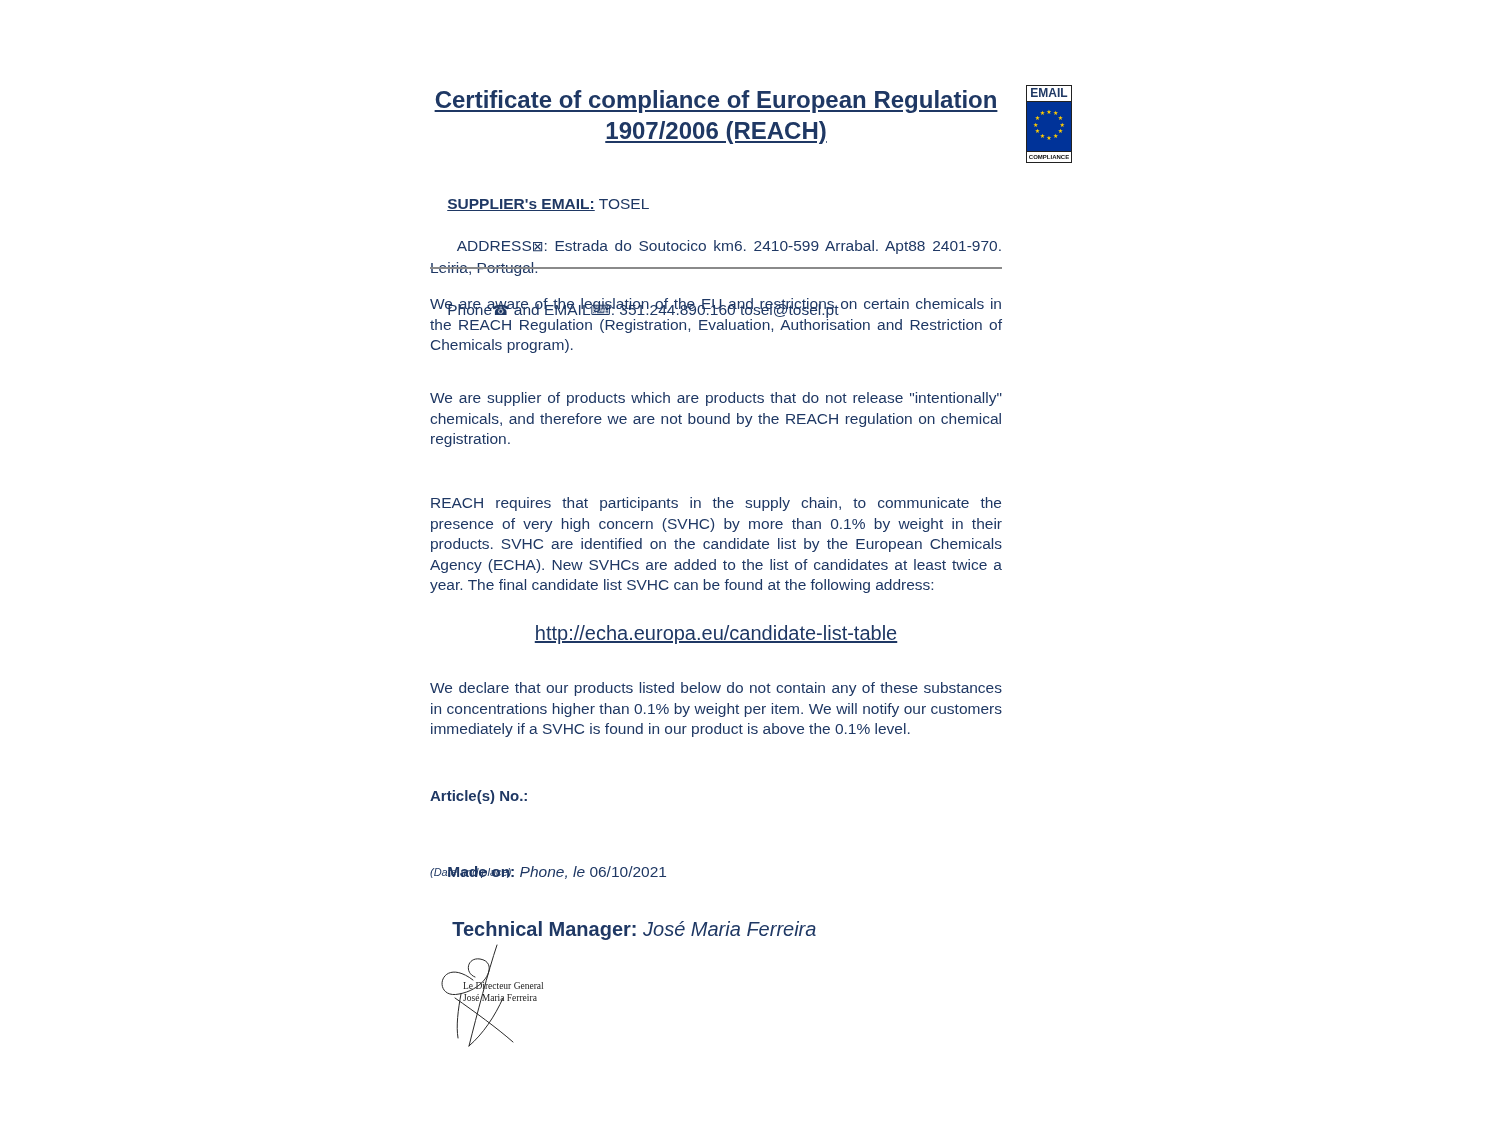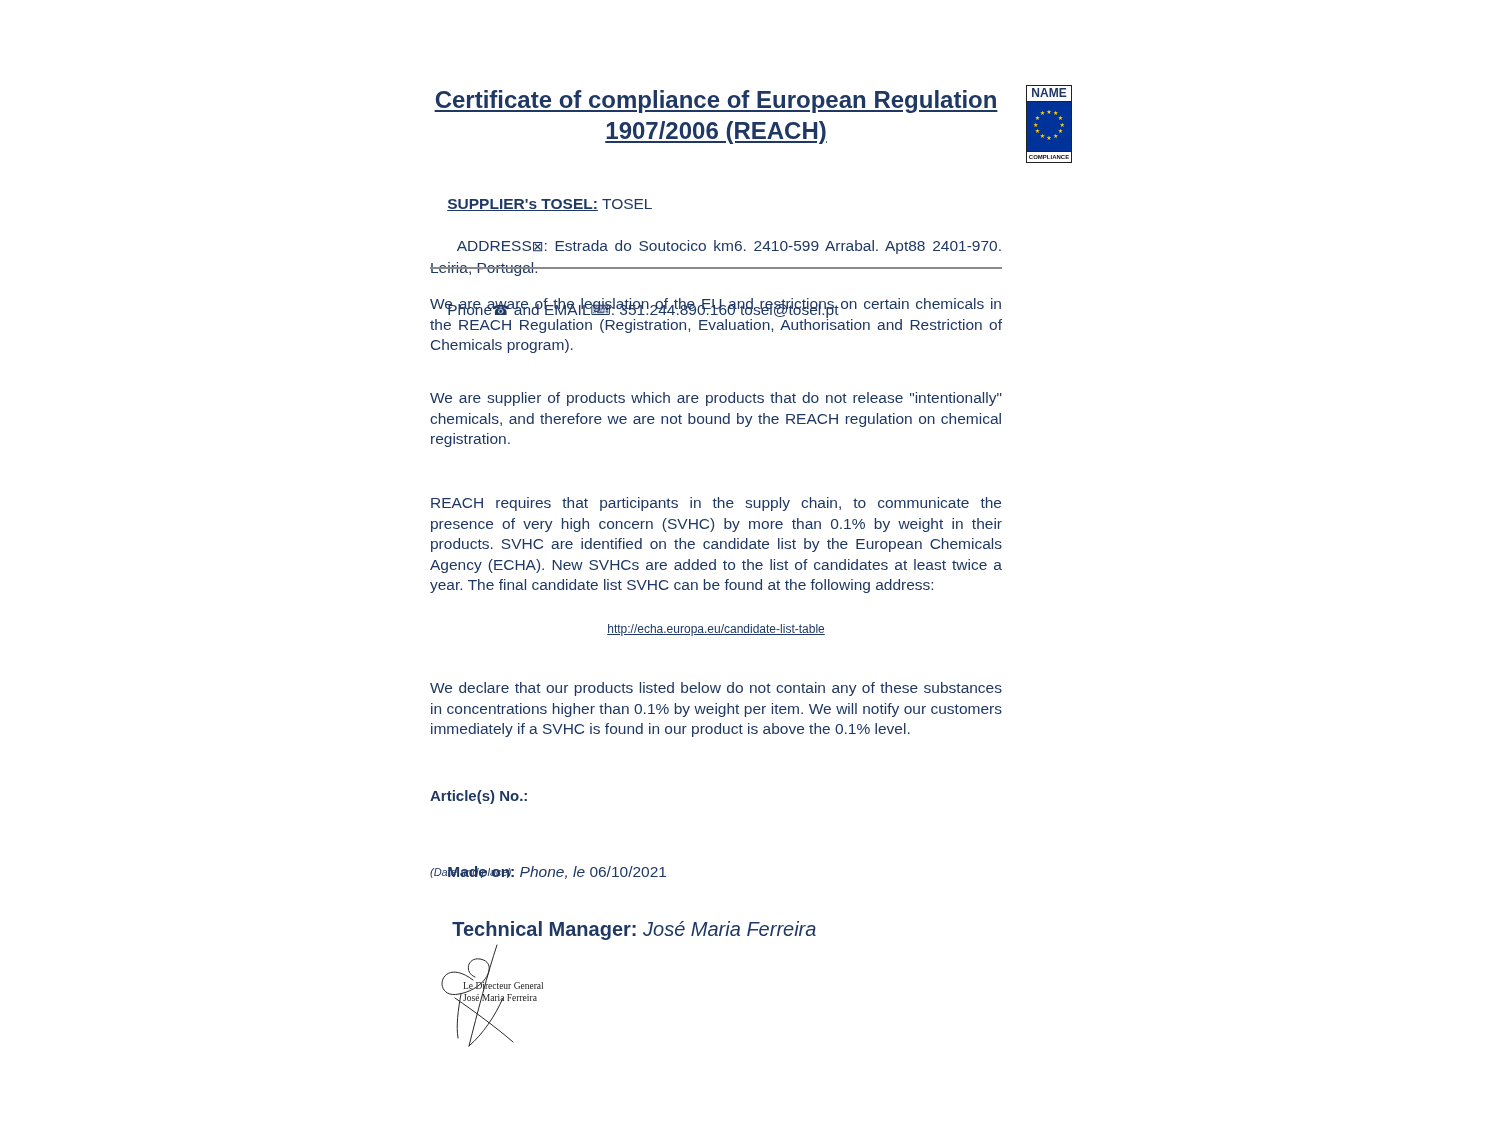--- a/index.html
+++ b/index.html
@@ -43,21 +43,21 @@
   .supplier .icon-glyph { font-size: 14px; }
 
   .rule { position: absolute; left: 430px; top: 267px; width: 572px; height: 2px; background: #8a8a8a; }
 
   .para { font-size: 15.5px; line-height: 20.5px; text-align: justify; }
   .p1 { top: 294px; }
   .p2 { top: 388px; }
   .p3 { top: 493px; }
   .p4 { top: 678px; }
 
-  .link-line { top: 622px; text-align: center; font-size: 12px; }
+  .link-line { top: 622px; text-align: center; font-size: 20px; }
   .link-line a { color: #1F3864; text-decoration: underline; cursor: pointer; }
 
   .article { top: 787px; font-size: 15px; font-weight: bold; }
 
   .made-on { top: 845px; font-size: 15.5px; white-space: pre-wrap; }
   .made-on .b { font-weight: bold; }
   .made-on .i { font-style: italic; }
   .hint { font-size: 11px; font-style: italic; }
   .hint-date { top: 866px; }
   .manager { top: 895px; font-size: 20px; white-space: pre-wrap; }
@@ -77,21 +77,21 @@
 <body>
 
 <div class="page">
 
   <div class="col title">
     <span>Certificate of compliance of European Regulation</span><br>
     <span>1907/2006 (REACH)</span>
   </div>
 
   <div class="reach-logo">
-    <div class="logo-top">NAME</div>
+    <div class="logo-top">EMAIL</div>
     <div class="logo-flag">
       <svg width="44" height="45" viewBox="0 0 40 40" aria-hidden="true">
         <g fill="#FFCC00" font-size="5.5" text-anchor="middle" font-family="DejaVu Sans, sans-serif">
           <text x="20" y="10">★</text>
           <text x="26" y="11.6">★</text>
           <text x="30.4" y="16">★</text>
           <text x="32" y="22">★</text>
           <text x="30.4" y="28">★</text>
           <text x="26" y="32.4">★</text>
           <text x="20" y="34">★</text>
@@ -100,21 +100,21 @@
           <text x="8" y="22">★</text>
           <text x="9.6" y="16">★</text>
           <text x="14" y="11.6">★</text>
         </g>
       </svg>
     </div>
     <div class="logo-bottom">COMPLIANCE</div>
   </div>
 
   <div class="col supplier">
-    <span class="lbl-underline">SUPPLIER's TOSEL:</span><span> TOSEL</span><br>
+    <span class="lbl-underline">SUPPLIER's EMAIL:</span><span> TOSEL</span><br>
     <span>ADDRESS</span><span class="icon-glyph">⊠</span><span>: Estrada do Soutocico km6. 2410-599 Arrabal. Apt88 2401-970. Leiria, Portugal.</span><br>
     <span>Phone</span><span class="icon-glyph">☎</span><span> and EMAIL</span><span class="icon-glyph">⌨</span><span>: 351.244.890.160 tosel@tosel.pt</span>
   </div>
 
   <div class="rule"></div>
 
   <div class="col para p1">We are aware of the legislation of the EU and restrictions on certain chemicals in the REACH Regulation (Registration, Evaluation, Authorisation and Restriction of Chemicals program).</div>
   <div class="col para p2">We are supplier of products which are products that do not release "intentionally" chemicals, and therefore we are not bound by the REACH regulation on chemical registration.</div>
   <div class="col para p3">REACH requires that participants in the supply chain, to communicate the presence of very high concern (SVHC) by more than 0.1% by weight in their products. SVHC are identified on the candidate list by the European Chemicals Agency (ECHA). New SVHCs are added to the list of candidates at least twice a year. The final candidate list SVHC can be found at the following address:</div>
 

